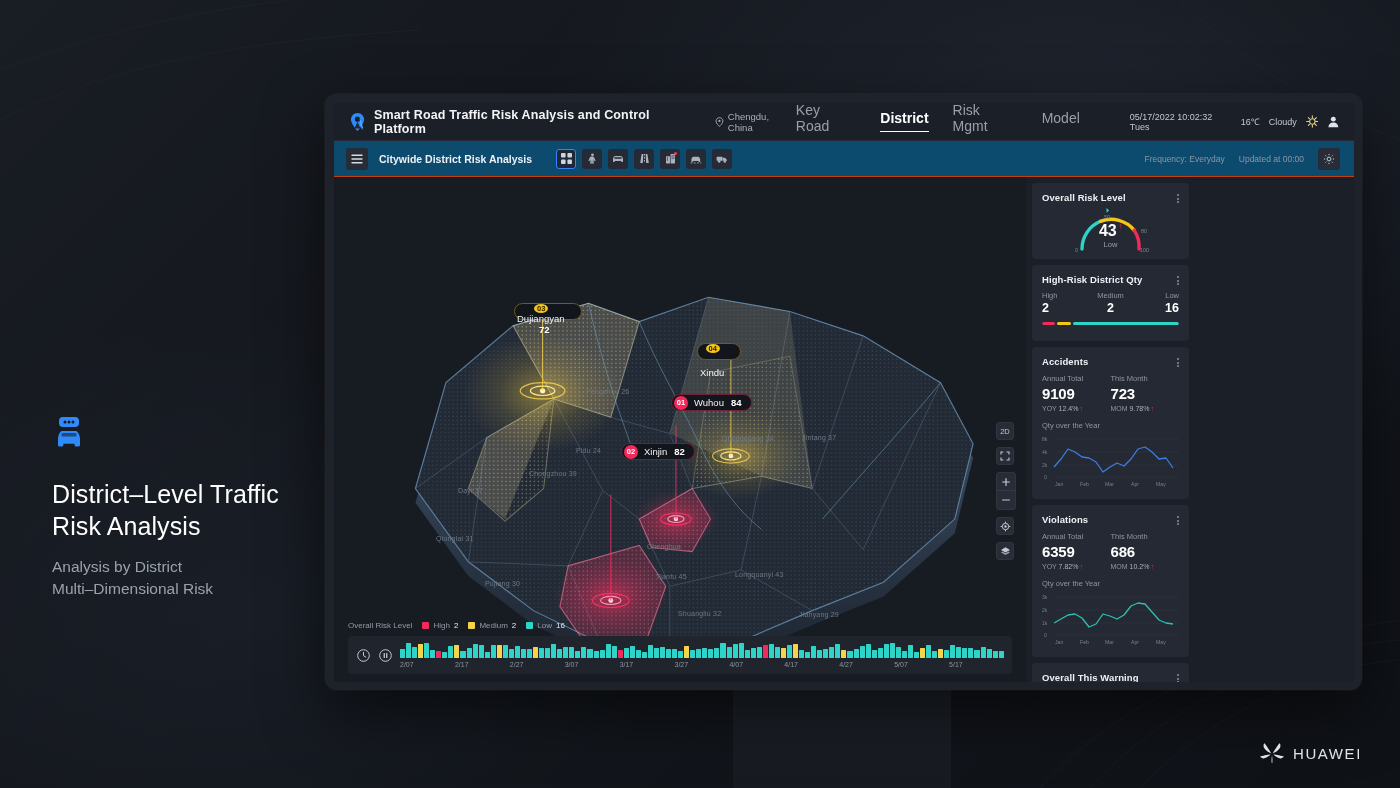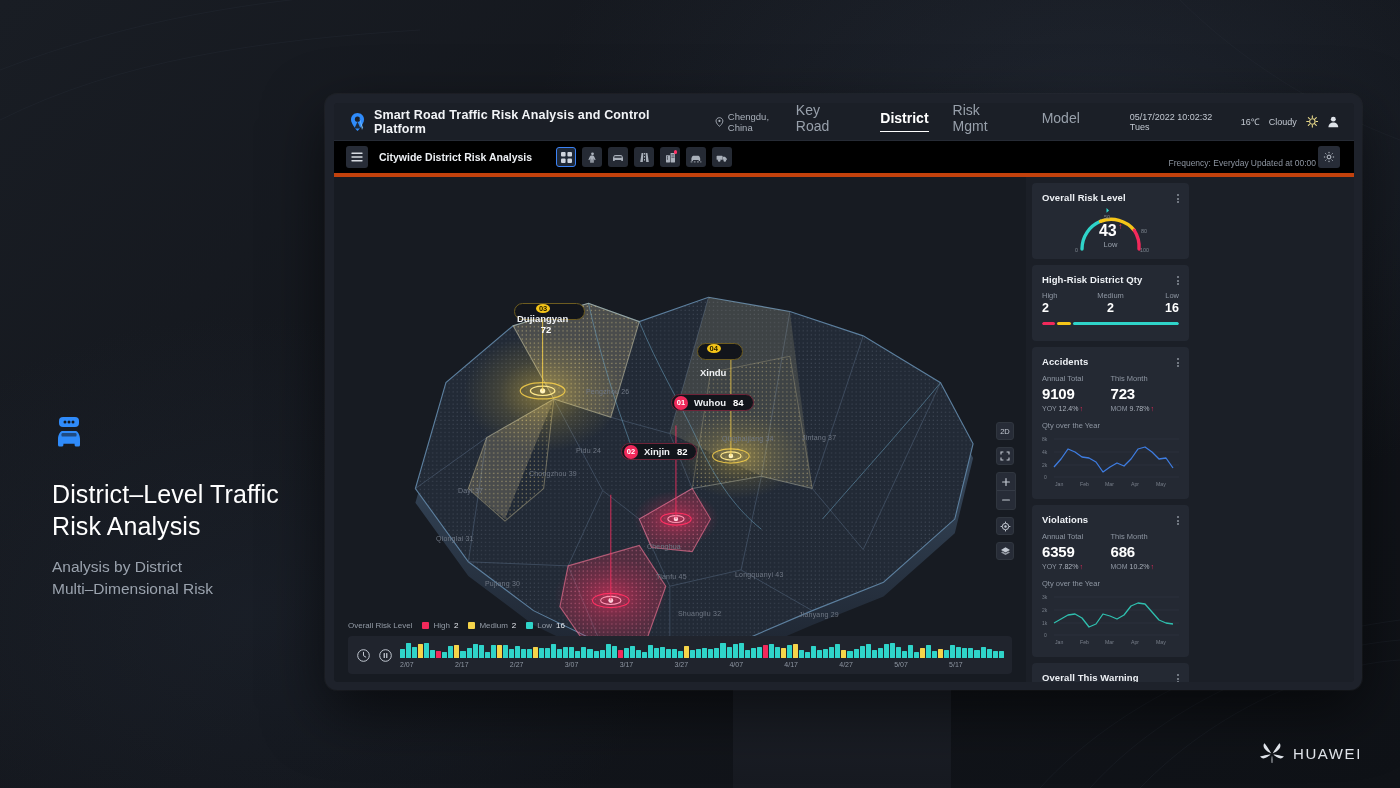--- a/index.html
+++ b/index.html
@@ -63,39 +63,39 @@
   .nav-item.active { color:#fff; font-weight:700; }
   .nav-item.active::after {
     content:""; position:absolute; left:0; right:0; bottom:1px; height:1.5px; background:#fff;
   }
   .hdr-meta { display:flex; align-items:center; gap:9px; margin-left:26px; color:#c2c8d1; font-size:9px; }
   .hdr-meta .ic { width:13px; height:13px; display:block; }
 
   
   .sub {
     height:36px; display:flex; align-items:center; padding:0 14px 0 12px;
-    background:#000000; border-bottom:4px solid #c2410c;
+    background:#0c4a6e; border-bottom:1px solid #c2410c;
   }
   .burger {
     width:22px; height:22px; border-radius:3px; background:#272c37;
     display:flex; align-items:center; justify-content:center; flex:none; cursor:pointer;
   }
   .sub-title { margin-left:11px; font-size:10.5px; font-weight:700; color:#eef1f5; }
   .tool-row { display:flex; gap:6px; margin-left:24px; }
   .tool {
     width:20px; height:20px; border-radius:3px; background:#252a34;
     display:flex; align-items:center; justify-content:center; position:relative;
     border:1px solid transparent; cursor:pointer;
   }
   .tool.active { border-color:#3b82f6; background:#1f2836; }
   .tool .dot {
     position:absolute; top:2px; right:2px; width:3.5px; height:3.5px;
     border-radius:50%; background:#ff3366;
   }
-  .sub-right { margin-left:auto; display:flex; align-items:flex-end; gap:2px; }
+  .sub-right { margin-left:auto; display:flex; align-items:center; gap:14px; }
   .sub-right span { font-size:8.5px; color:#8e96a2; }
   .gear-btn {
     width:22px; height:22px; border-radius:3px; background:#272c37;
     display:flex; align-items:center; justify-content:center; cursor:pointer;
   }
 
   
   .content { display:flex; height:calc(100% - 74px); }
   .mapwrap { flex:1; position:relative; background:#171b22; overflow:hidden; }
   .side {
@@ -107,21 +107,21 @@
   .map-svg { position:absolute; inset:0; width:100%; height:100%; }
   .marker {
     position:absolute; display:flex; align-items:center; height:17px;
     background:#12151b; border-radius:9px; padding:0 9px 0 2px;
     border:1px solid #2e343f; white-space:nowrap;
   }
   .marker .num {
     width:14px; height:14px; border-radius:50%; display:flex; align-items:center;
     justify-content:center; font-size:7.5px; font-weight:700; color:#fff; margin-right:6px;
   }
-  .marker .nm { font-size:9.5px; color:#f0f2f5; margin-right:7px;font-weight:bold; }
+  .marker .nm { font-size:9.5px; color:#f0f2f5; margin-right:7px; }
   .marker .vl { font-size:9.5px; color:#fff; font-weight:700; }
   .marker.red { border-color:#6d2338; }
   .marker.red .num { background:#f2295b; }
   .marker.yel { border-color:#6d5c20;flex-direction:column; }
   .marker.yel .num { background:#f5c518; color:#2a2200; }
 
   .dist-label {
     position:absolute; font-size:7px; color:#6f7784; white-space:nowrap;
     letter-spacing:.2px;
   }

